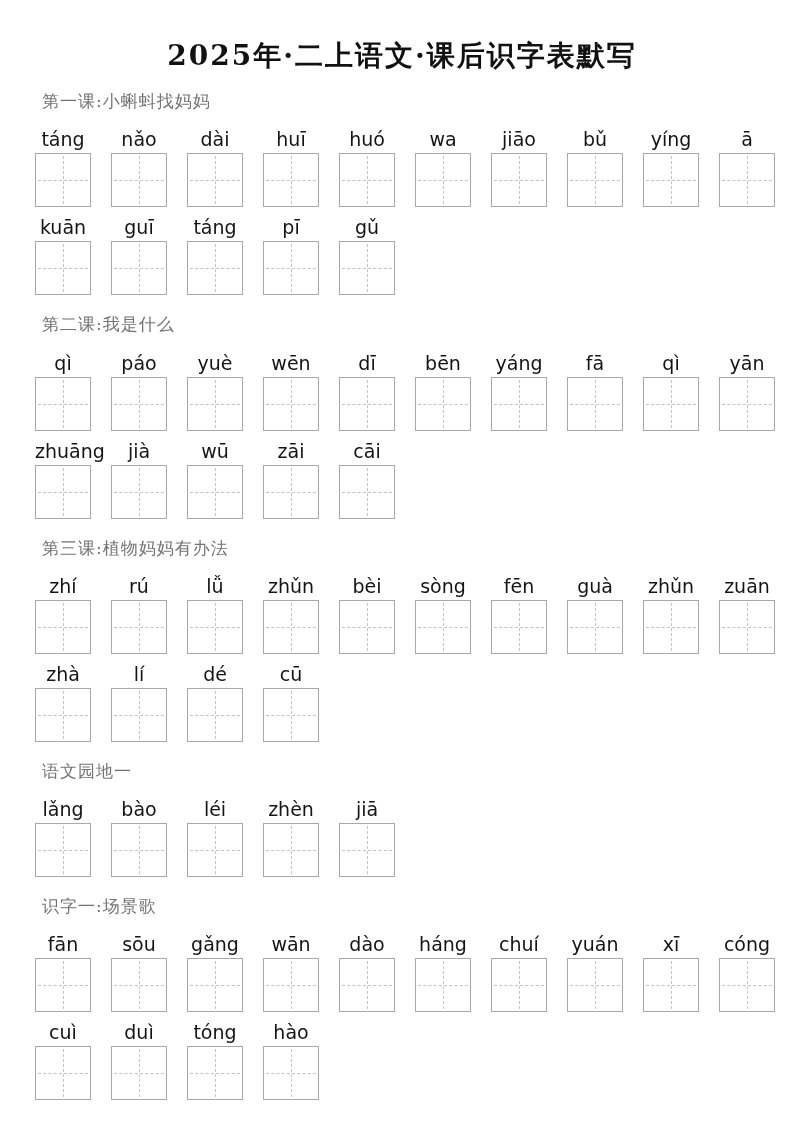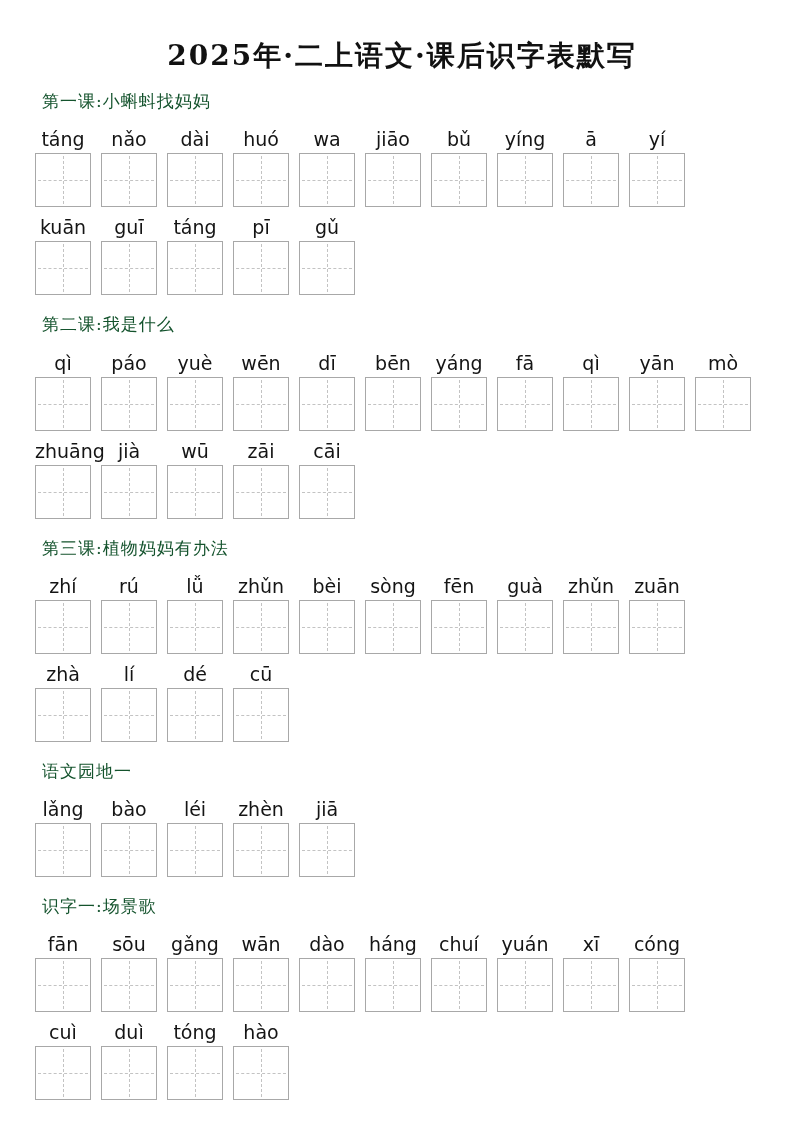--- a/index.html
+++ b/index.html
@@ -27,28 +27,28 @@
     margin: 0 0 4px 0;
     line-height: 1.15;
   }
   .section {
     margin-top: 19px;
   }
   .section-heading {
     font-family: "DejaVu Serif", "Liberation Serif", serif;
     font-size: 17px;
     font-weight: 500;
-    color: #14532d;
+    color: #737373;
     margin: 0 0 15px 7px;
     letter-spacing: 1px;
     line-height: 1.25;
   }
   .char-row {
     display: flex;
-    gap: 10px;
+    gap: 20px;
     margin-bottom: 8px;
   }
   .char-cell {
     width: 56px;
     flex: 0 0 56px;
   }
   .pinyin {
     display: block;
     height: 24px;
     line-height: 24px;
@@ -100,20 +100,24 @@
   <div class="char-cell">
     <span class="pinyin">nǎo</span>
     <div class="tianzige"></div>
   </div>
 
   <div class="char-cell">
     <span class="pinyin">dài</span>
     <div class="tianzige"></div>
   </div>
 
+  <div class="char-cell">
+    <span class="pinyin">huī</span>
+    <div class="tianzige"></div>
+  </div>
 
   <div class="char-cell">
     <span class="pinyin">huó</span>
     <div class="tianzige"></div>
   </div>
 
   <div class="char-cell">
     <span class="pinyin">wa</span>
     <div class="tianzige"></div>
   </div>

